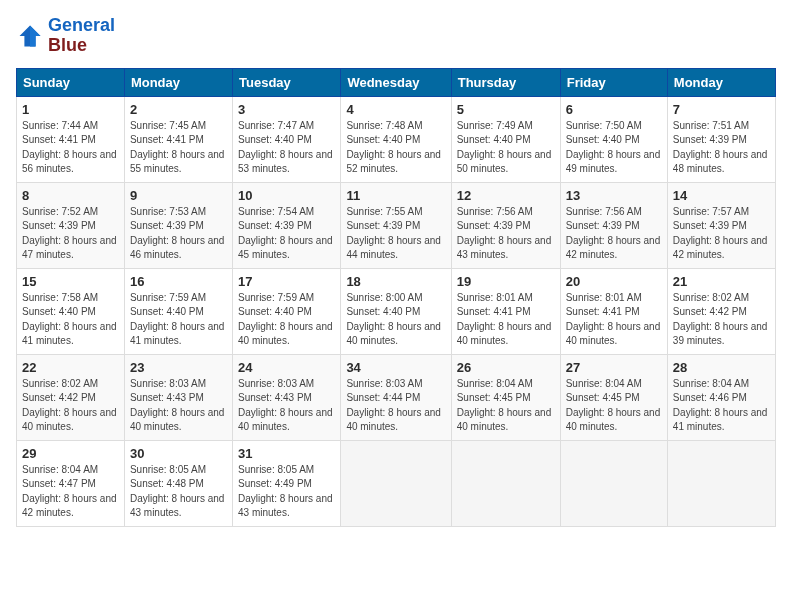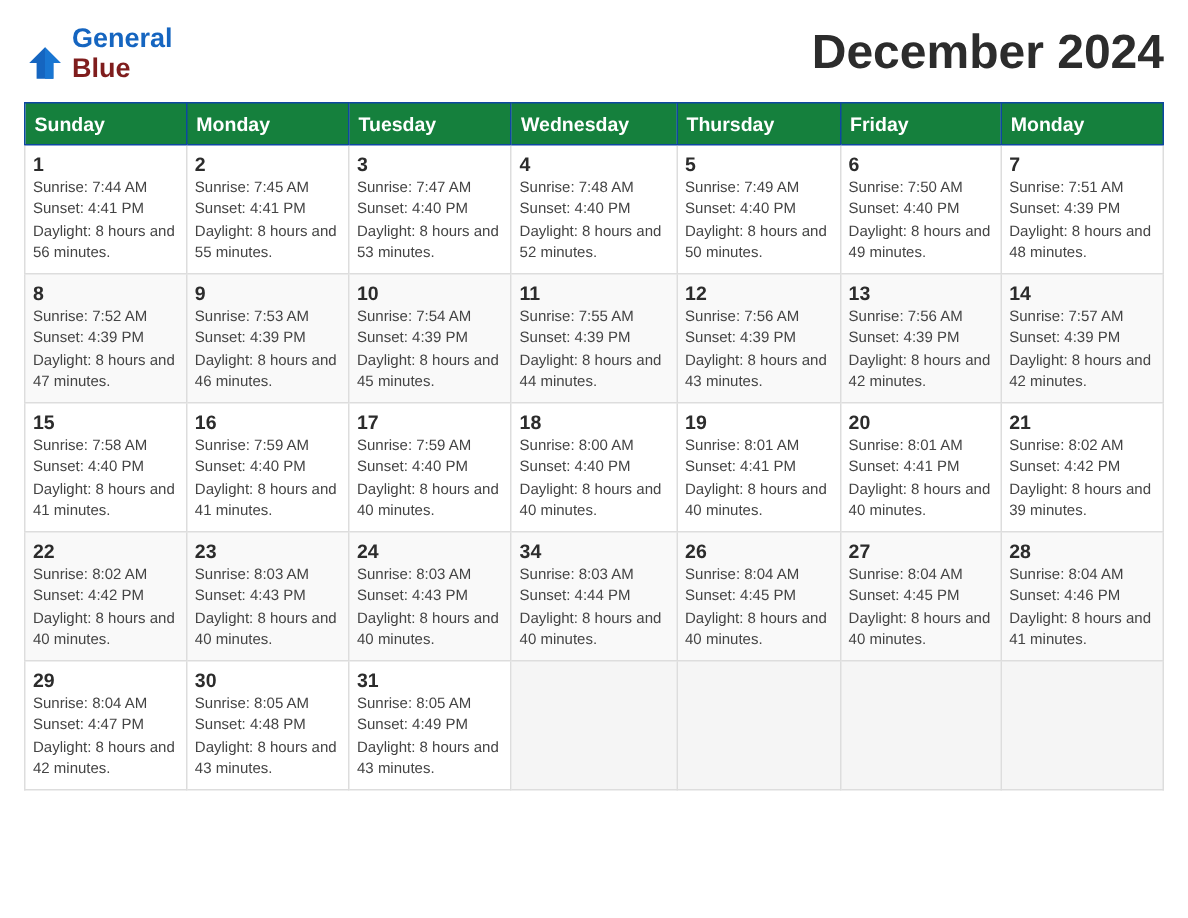--- a/index.html
+++ b/index.html
@@ -11,21 +11,21 @@
       padding: 16px;
     }
     .header-area {
       display: flex;
       justify-content: space-between;
       align-items: flex-start;
       margin-bottom: 12px;
     }
     .logo {
       display: flex;
-      align-items: flex-end;
+      align-items: center;
       gap: 4px;
     }
     .logo-text {
       font-size: 18px;
       font-weight: bold;
       color: #2c2c2c;
       line-height: 1.1;
     }
     .logo-text span {
       color: #1565c0;
@@ -46,21 +46,21 @@
       font-size: 16px;
       color: #555;
       margin-top: 2px;
     }
     .calendar {
       width: 100%;
       border-collapse: collapse;
       font-size: 10.5px;
     }
     .calendar th {
-      background-color: #15803d;
+      background-color: #0369a1;
       color: #fff;
       text-align: left;
       padding: 6px 6px;
       font-size: 13px;
       font-weight: bold;
       border: 1px solid #0d47a1;
     }
     .calendar td {
       vertical-align: top;
       padding: 5px 5px;
@@ -96,21 +96,20 @@
     <svg class="logo-icon" viewBox="0 0 40 40">
       <polygon points="20,5 35,20 28,20 28,35 12,35 12,20 5,20" fill="#1565c0"></polygon>
       <polygon points="20,5 35,20 28,20 28,35 20,35" fill="#1976d2"></polygon>
     </svg>
     <div class="logo-text">
       <div><span>General</span></div>
       <div><span style="color:#7f1d1d">Blue</span></div>
     </div>
   </div>
   <div class="title-area">
-    <div class="month-title">December 2024</div>
   </div>
 </div>
 
 <table class="calendar">
   <thead>
     <tr>
       <th>Sunday</th>
       <th>Monday</th>
       <th>Tuesday</th>
       <th>Wednesday</th>

